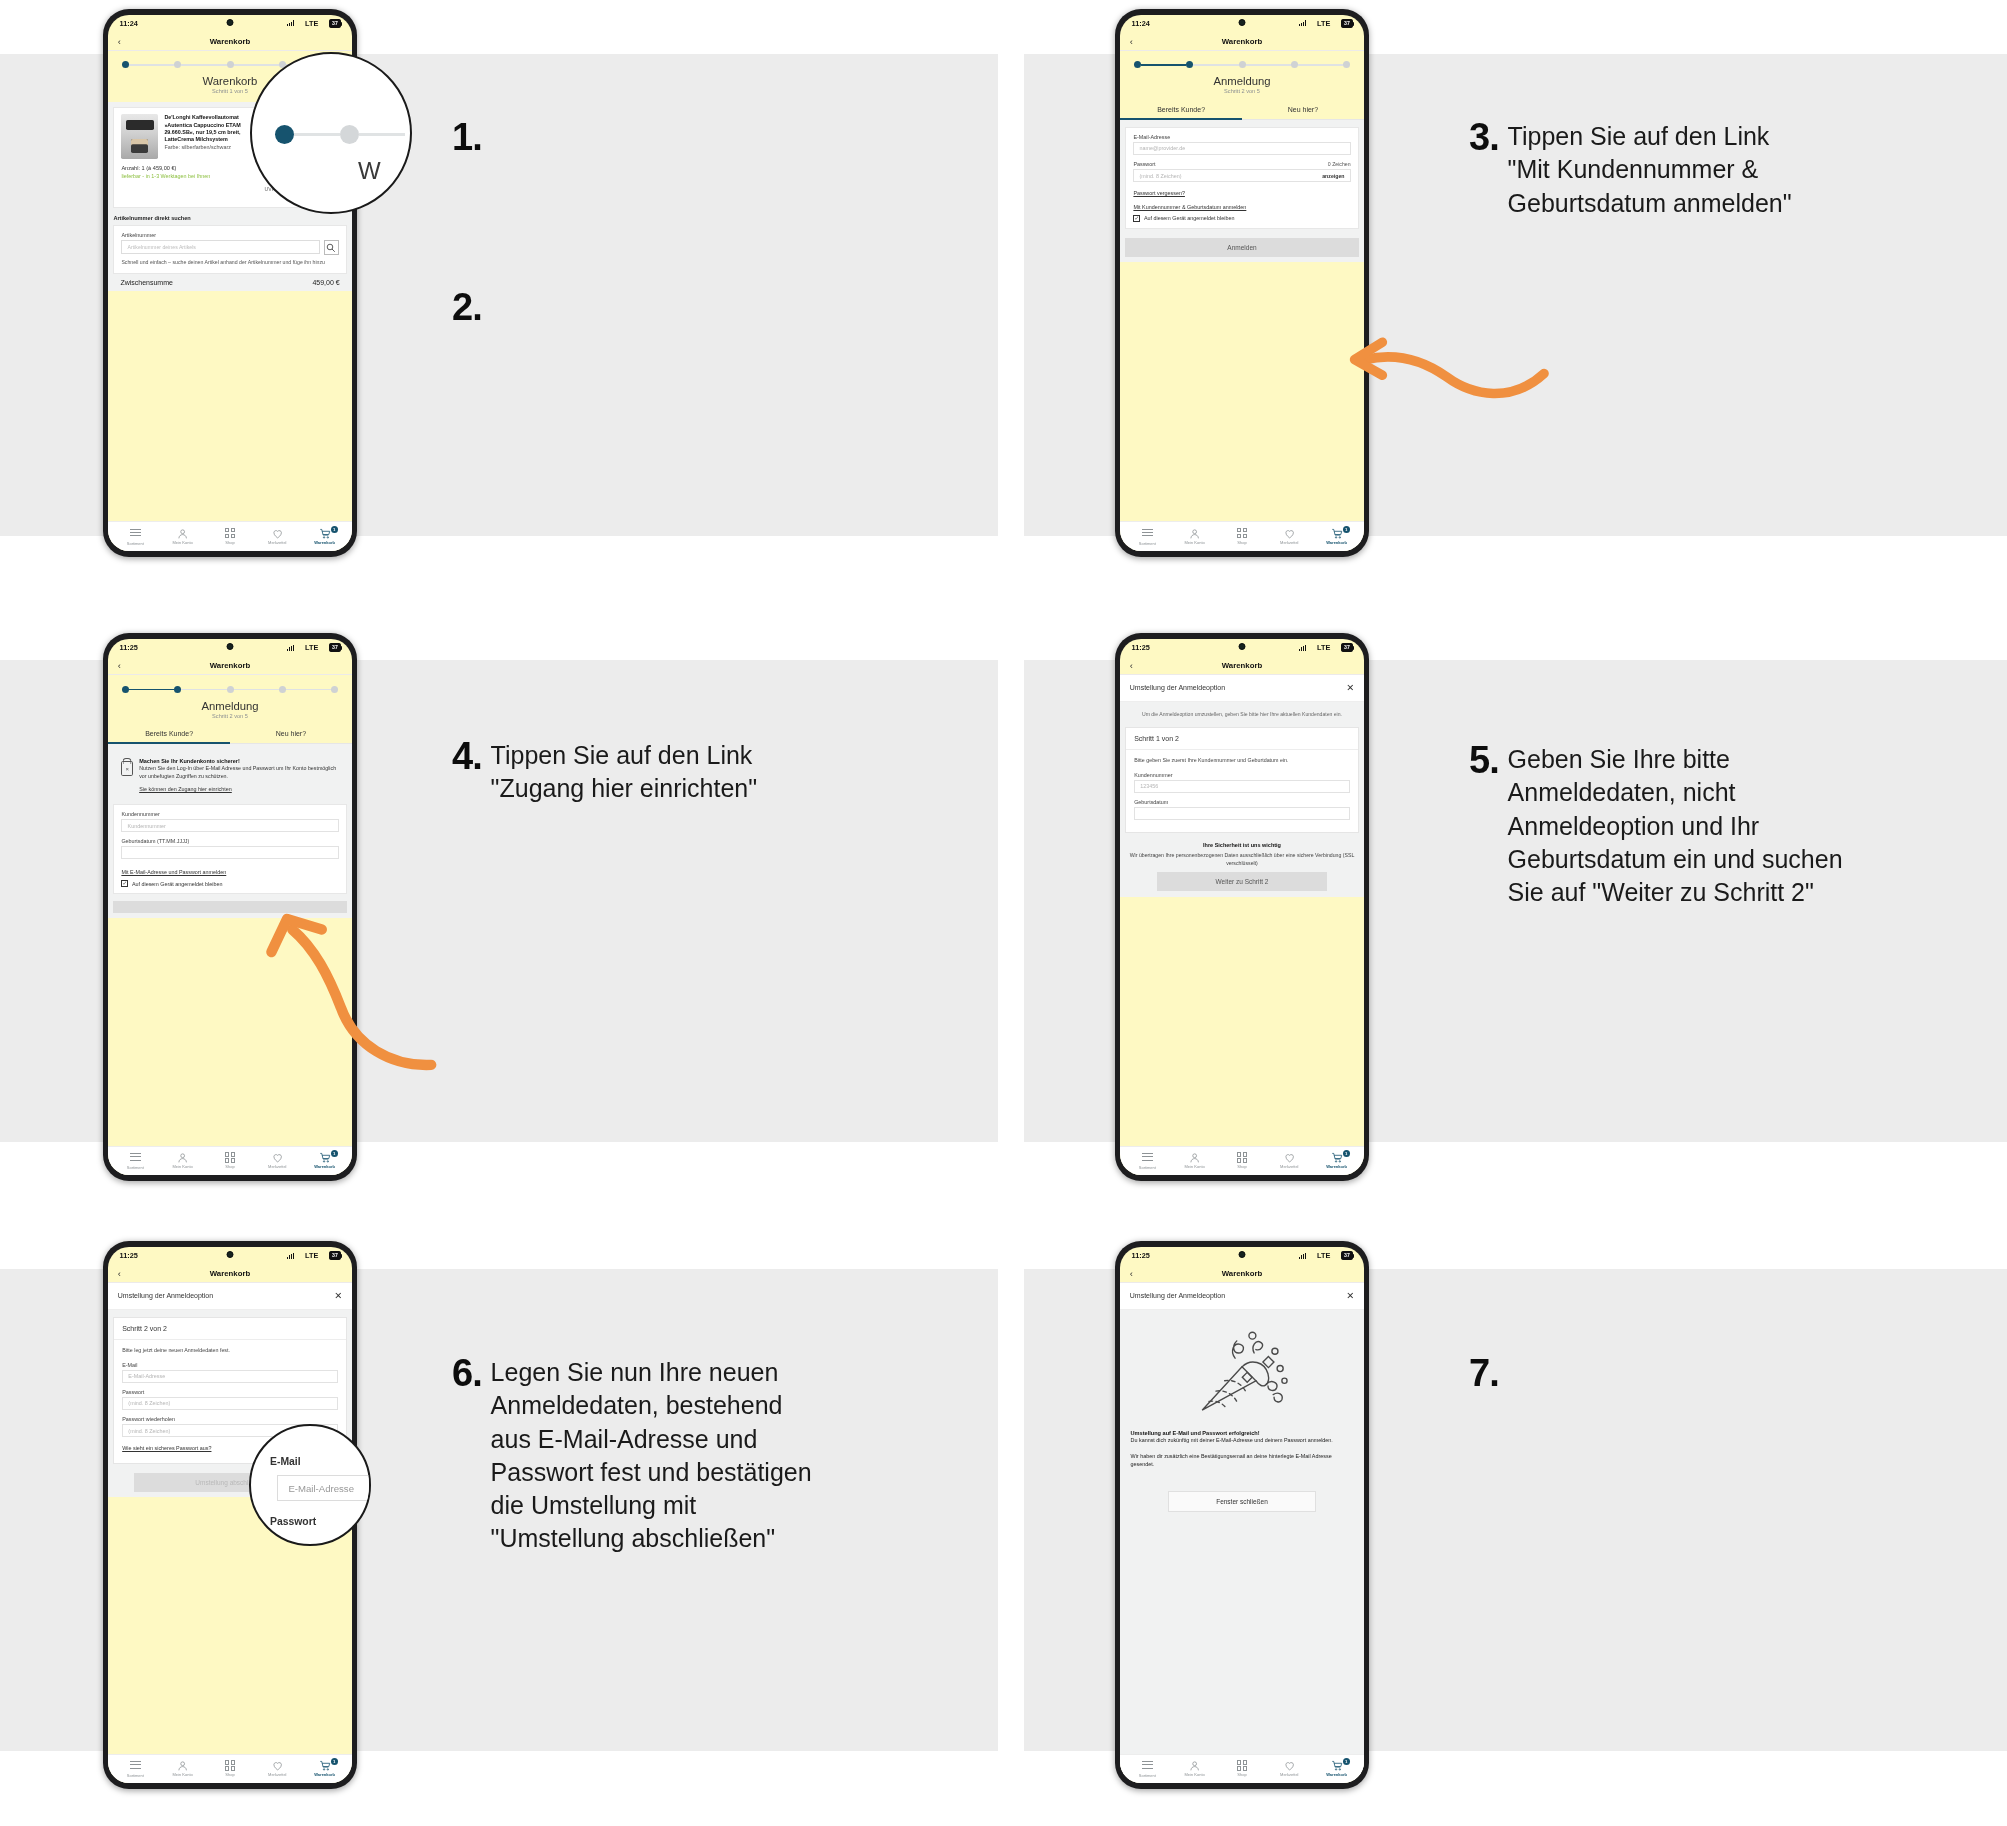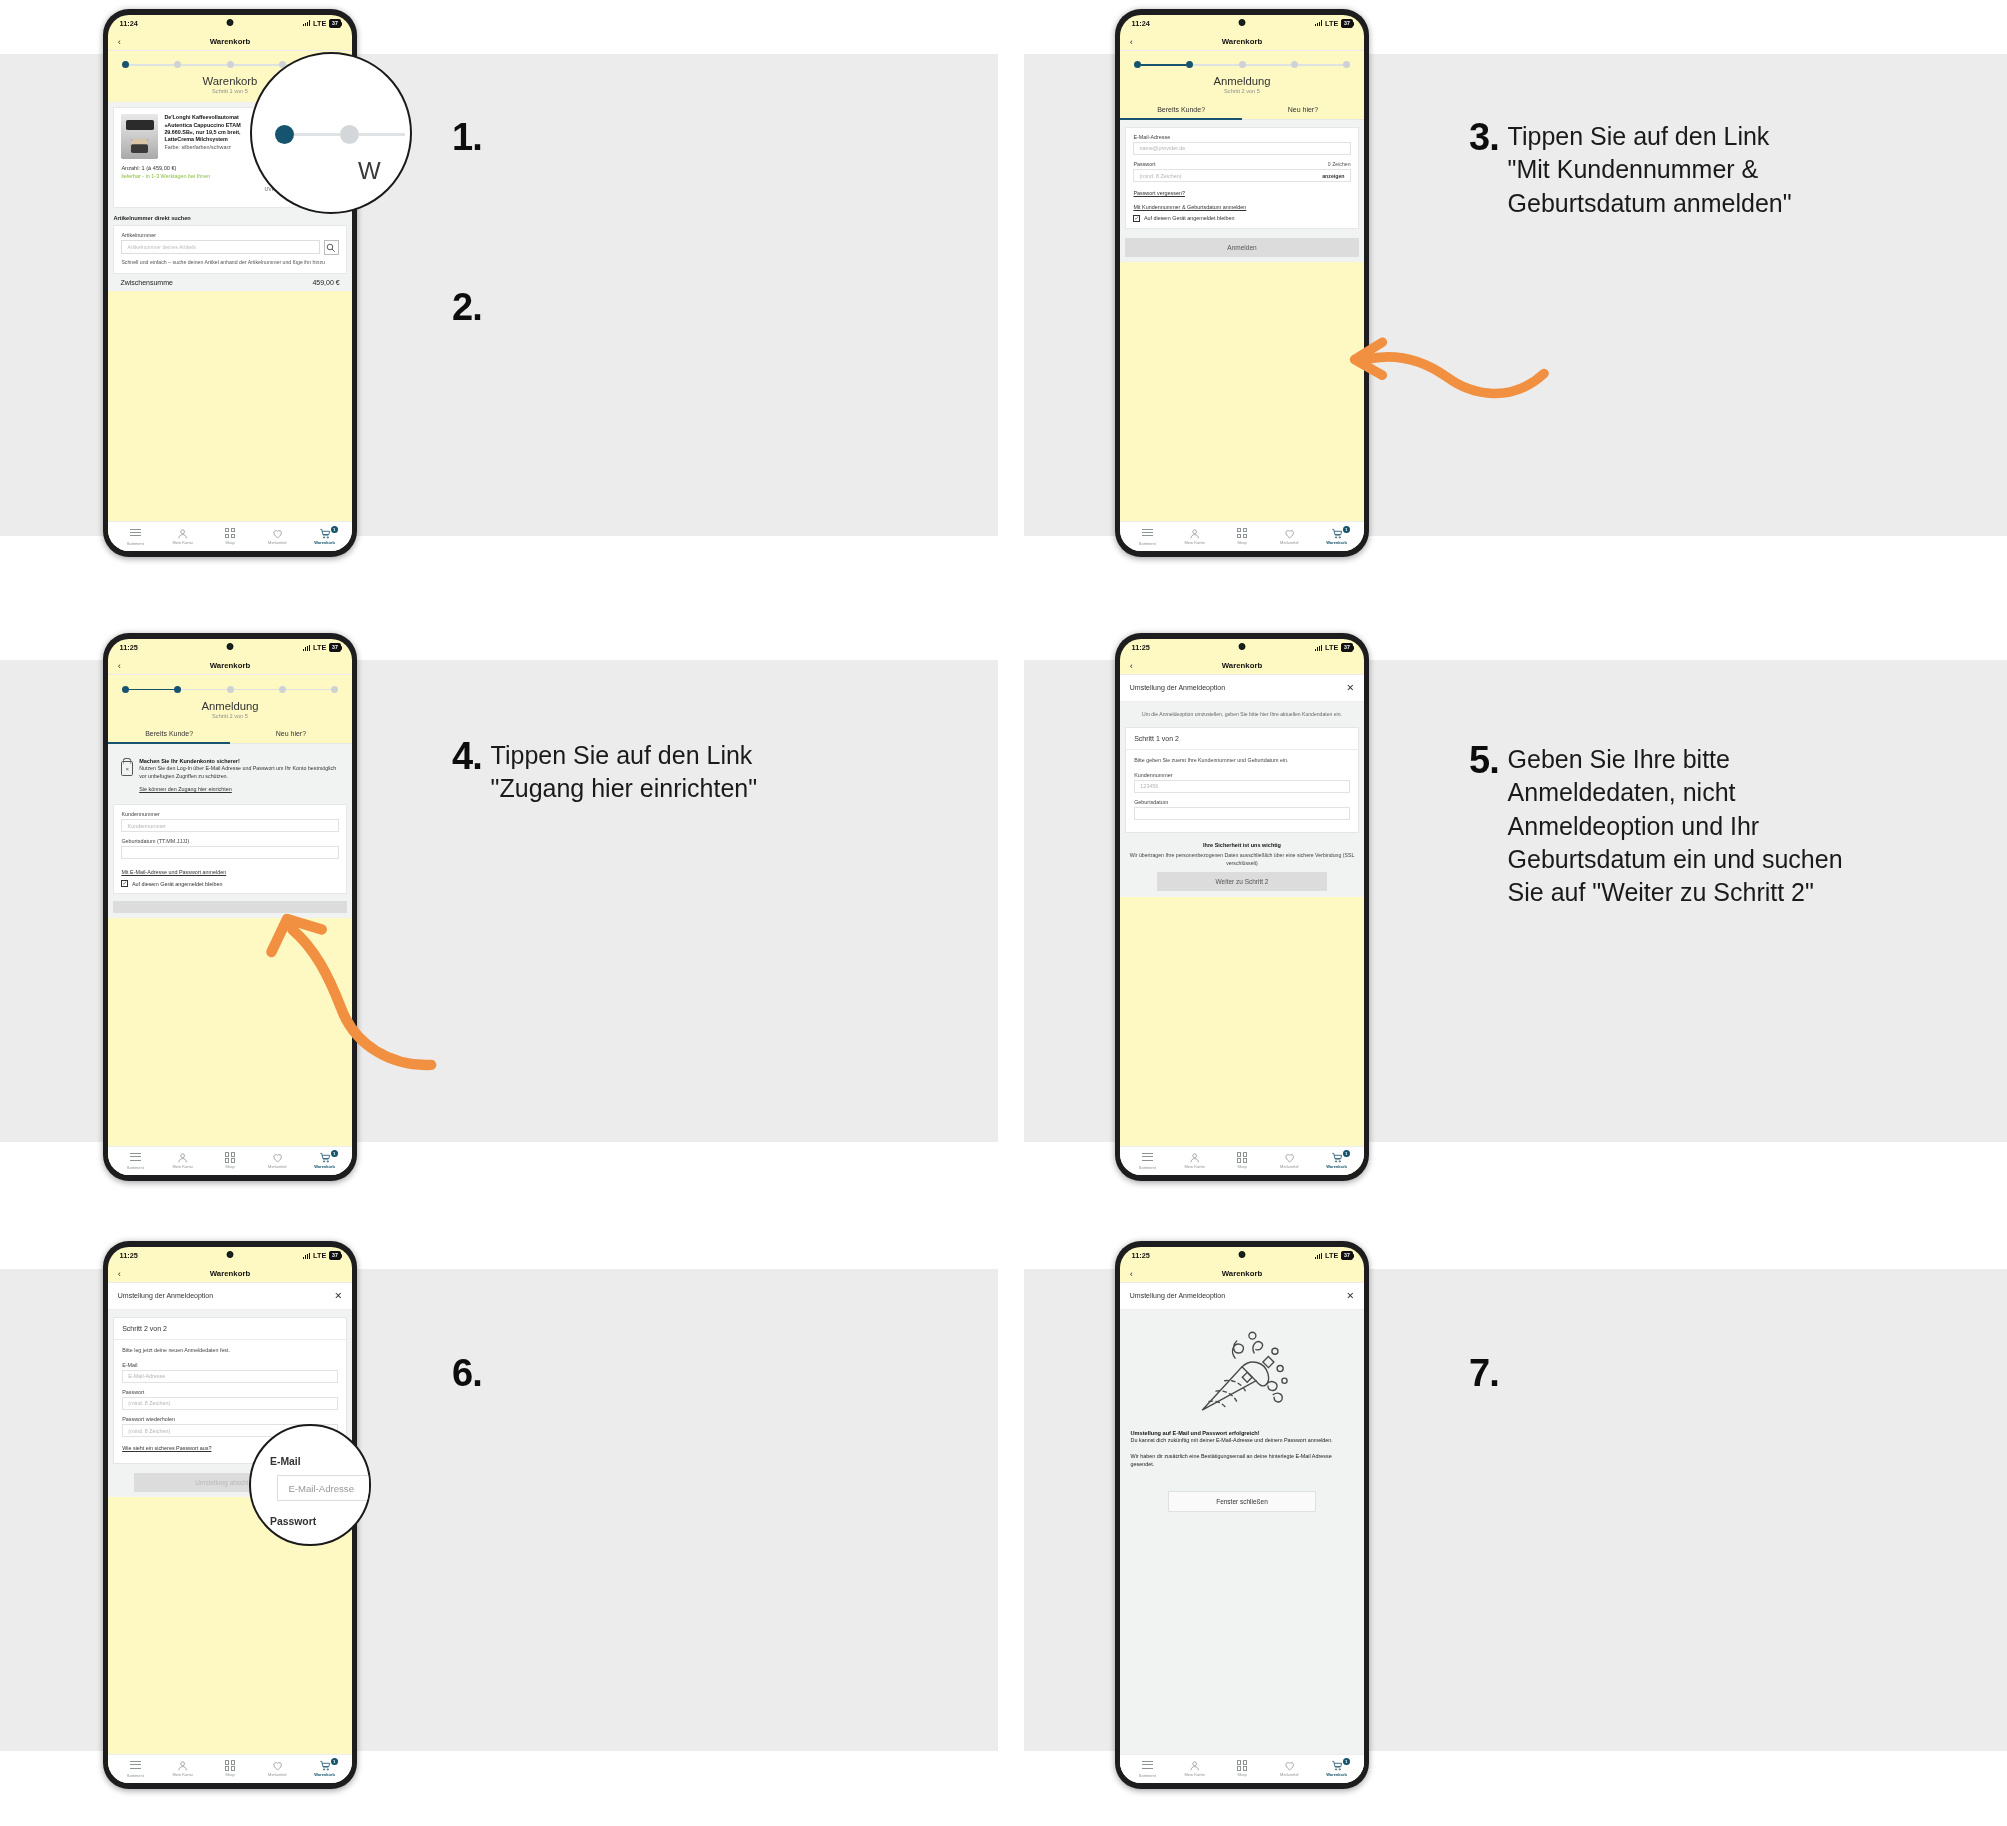--- a/index.html
+++ b/index.html
@@ -52,21 +52,21 @@
     display: flex; align-items: center; justify-content: space-between;
     padding: 0 11.3px;
     font-size: 7.3px; font-weight: bold; color: #111;
     position: relative;
   }
   .statusbar .cam {
     position: absolute; left: 50%; top: 4.3px; transform: translateX(-50%);
     width: 7px; height: 7px; border-radius: 50%;
     background: #16231f; border: 0.9px solid #0a0f0d;
   }
-  .sb-right { display: flex; align-items: center; gap: 3px; }
+  .sb-right { display: flex; align-items: center; gap: 11px; }
   .sig { display: inline-flex; align-items: flex-end; gap: 0.7px; height: 6px; }
   .sig i { display: block; width: 1.3px; background: #111; }
   .sig i:nth-child(1){ height: 2.2px; }
   .sig i:nth-child(2){ height: 3.5px; }
   .sig i:nth-child(3){ height: 4.8px; }
   .sig i:nth-child(4){ height: 6px; }
   .batt {
     border: 0.9px solid #111; border-radius: 1.7px; padding: 0 1.7px;
     font-size: 5.2px; line-height: 7px; background: #111; color: #fff;
     position: relative;
@@ -858,20 +858,28 @@
     <div class="inner" style="left:0; top:0; width:122px; height:122px;">
       <div style="position:absolute; left:19px; top:29.5px; font-size:10.4px; font-weight:bold; color:#333;">E-Mail</div>
       <div style="position:absolute; left:26px; top:49px; width:113px; height:26px; border:0.9px solid #dcdcdc; background:#fff;
                   display:flex; align-items:center; padding-left:10.4px; font-size:9.6px; color:#999;">E-Mail-Adresse</div>
       <div style="position:absolute; left:19px; top:90px; font-size:10.4px; font-weight:bold; color:#333;">Passwort</div>
     </div>
   </div>
 
   <div class="instr" style="left:452px; top:1356px; width:521px;">
     <div class="num">6.</div>
+    <div class="txt">
+      <div>Legen Sie nun Ihre neuen</div>
+      <div>Anmeldedaten, bestehend</div>
+      <div>aus E-Mail-Adresse und</div>
+      <div>Passwort fest und bestätigen</div>
+      <div>die Umstellung mit</div>
+      <div>"Umstellung abschließen"</div>
+    </div>
   </div>
 
   <div class="phone" style="left:1115px; top:1241px;">
     <div class="screen">
       <div class="statusbar">
         <span>11:25</span>
         <span class="cam"></span>
         <span class="sb-right">
           <span class="sig">
               <i></i>

